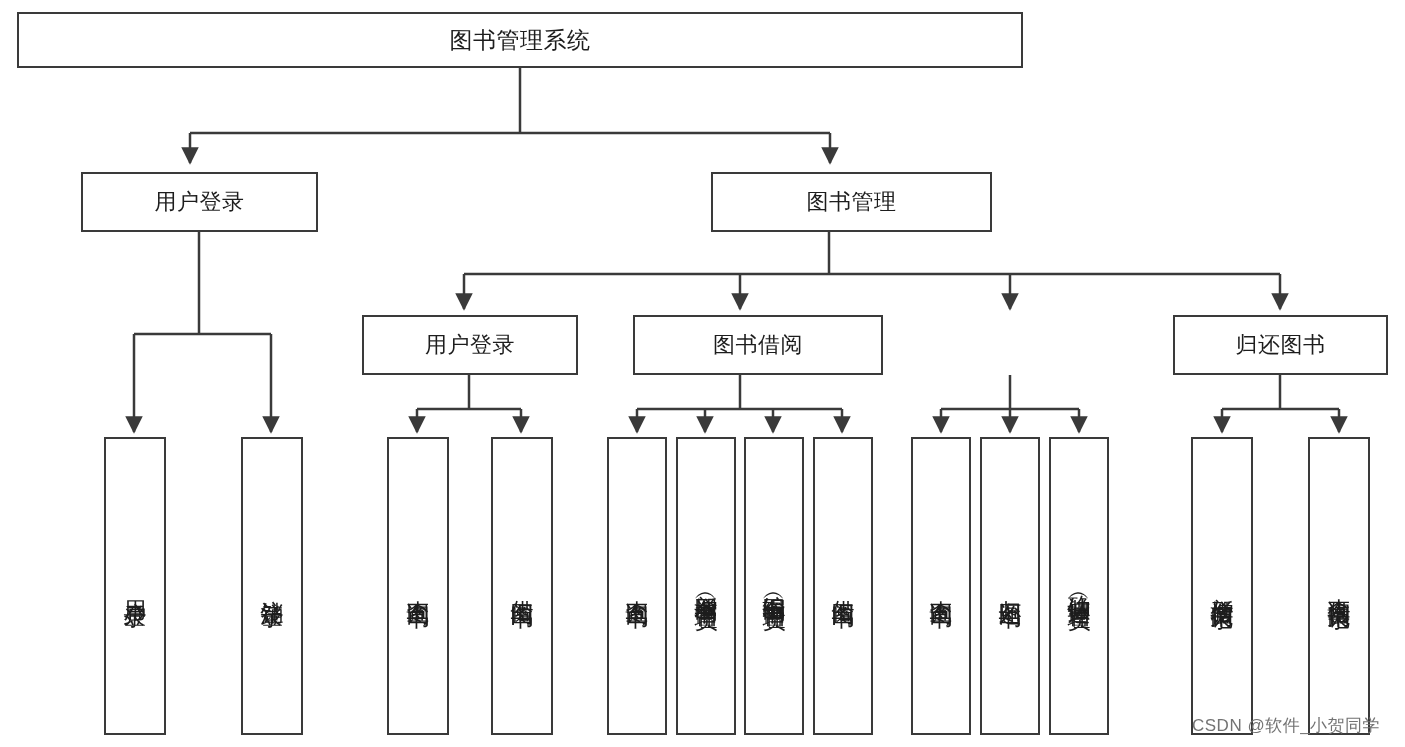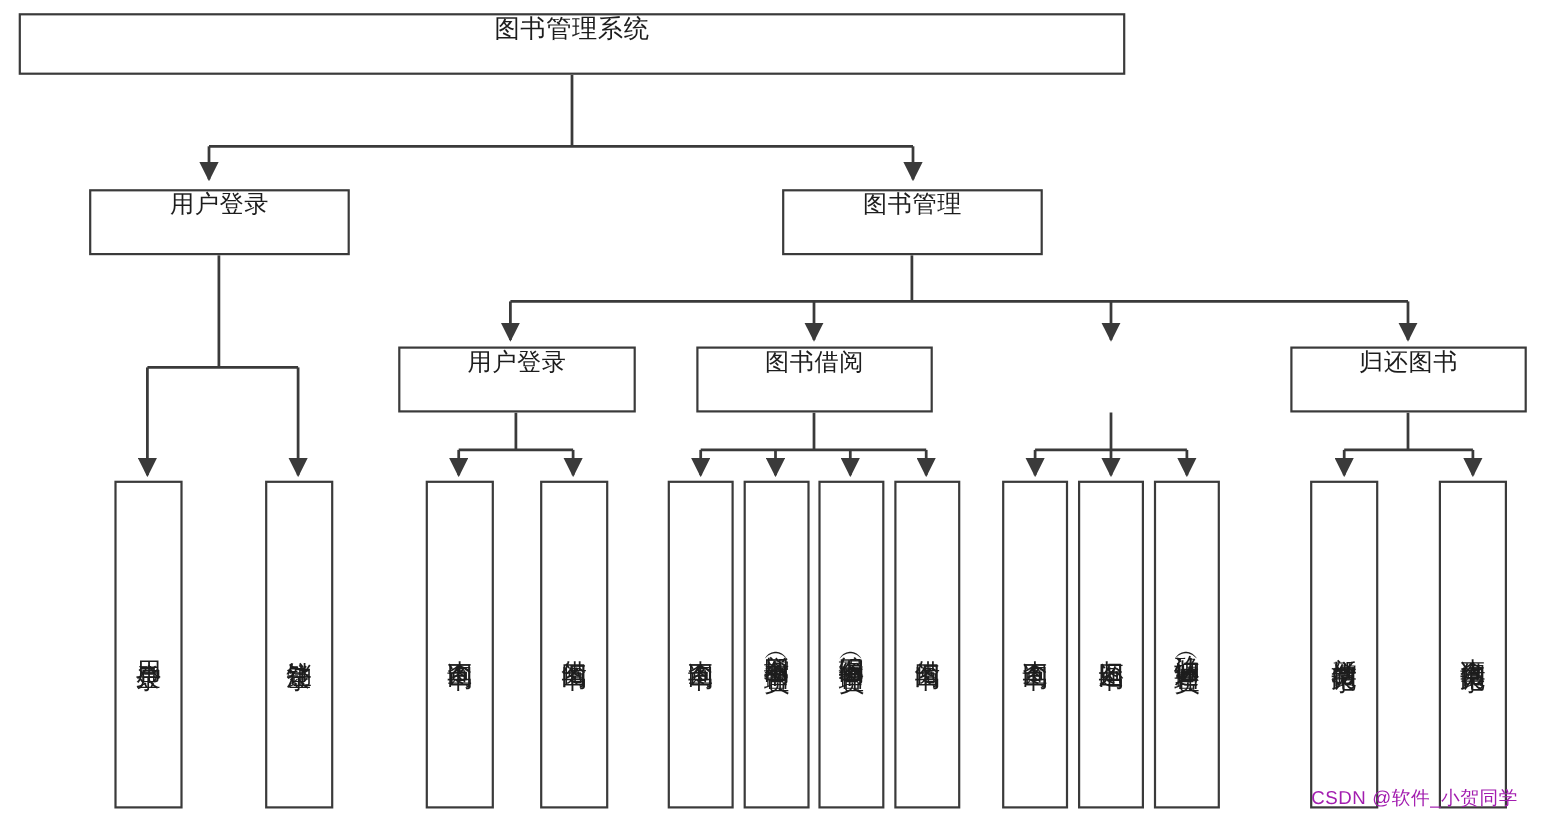--- a/index.html
+++ b/index.html
@@ -24,21 +24,21 @@
     width: 1405px;
     height: 747px;
     pointer-events: none;
   }
   .node {
     position: absolute;
     box-sizing: border-box;
     border: 2.5px solid #3a3a3a;
     background: #ffffff;
     display: flex;
-    align-items: flex-start;
+    align-items: center;
     justify-content: center;
     color: #1d1d1d;
   }
   .node .label {
     display: block;
     text-align: center;
     line-height: 1.05;
     letter-spacing: 0.5px;
   }
   .node.horiz .label {
@@ -57,21 +57,21 @@
     max-height: 268px;
   }
   #root-node .label {
     font-size: 23px;
   }
   #watermark {
     position: absolute;
     left: 1192px;
     top: 714px;
     font-size: 17px;
-    color: #a21caf;
+    color: #737373;
     white-space: nowrap;
     letter-spacing: 0.5px;
     font-family: "Liberation Sans", "DejaVu Sans", sans-serif;
   }
 </style>
 </head>
 <body>
 
 <div id="stage">
 
@@ -126,29 +126,29 @@
   </svg>
 
   <div class="node horiz" id="root-node" style="left:17px; top:12px; width:1006px; height:56px;">
     <span class="label">图书管理系统</span>
   </div>
 
   <div class="node horiz" style="left:81px; top:172px; width:237px; height:60px;">
     <span class="label">用户登录</span>
   </div>
 
-  <div class="node horiz" style="left:711px; top:172px; width:237px; height:60px;">
+  <div class="node horiz" style="left:711px; top:172px; width:281px; height:60px;">
     <span class="label">图书管理</span>
   </div>
 
   <div class="node horiz" style="left:362px; top:315px; width:216px; height:60px;">
     <span class="label">用户登录</span>
   </div>
 
-  <div class="node horiz" style="left:633px; top:315px; width:215px; height:60px;">
+  <div class="node horiz" style="left:633px; top:315px; width:250px; height:60px;">
     <span class="label">图书借阅</span>
   </div>
 
 
   <div class="node horiz" style="left:1173px; top:315px; width:215px; height:60px;">
     <span class="label">归还图书</span>
   </div>
 
   <div class="node vert" style="left:104px; top:437px; width:62px; height:298px;">
     <span class="label">用户登录</span>

